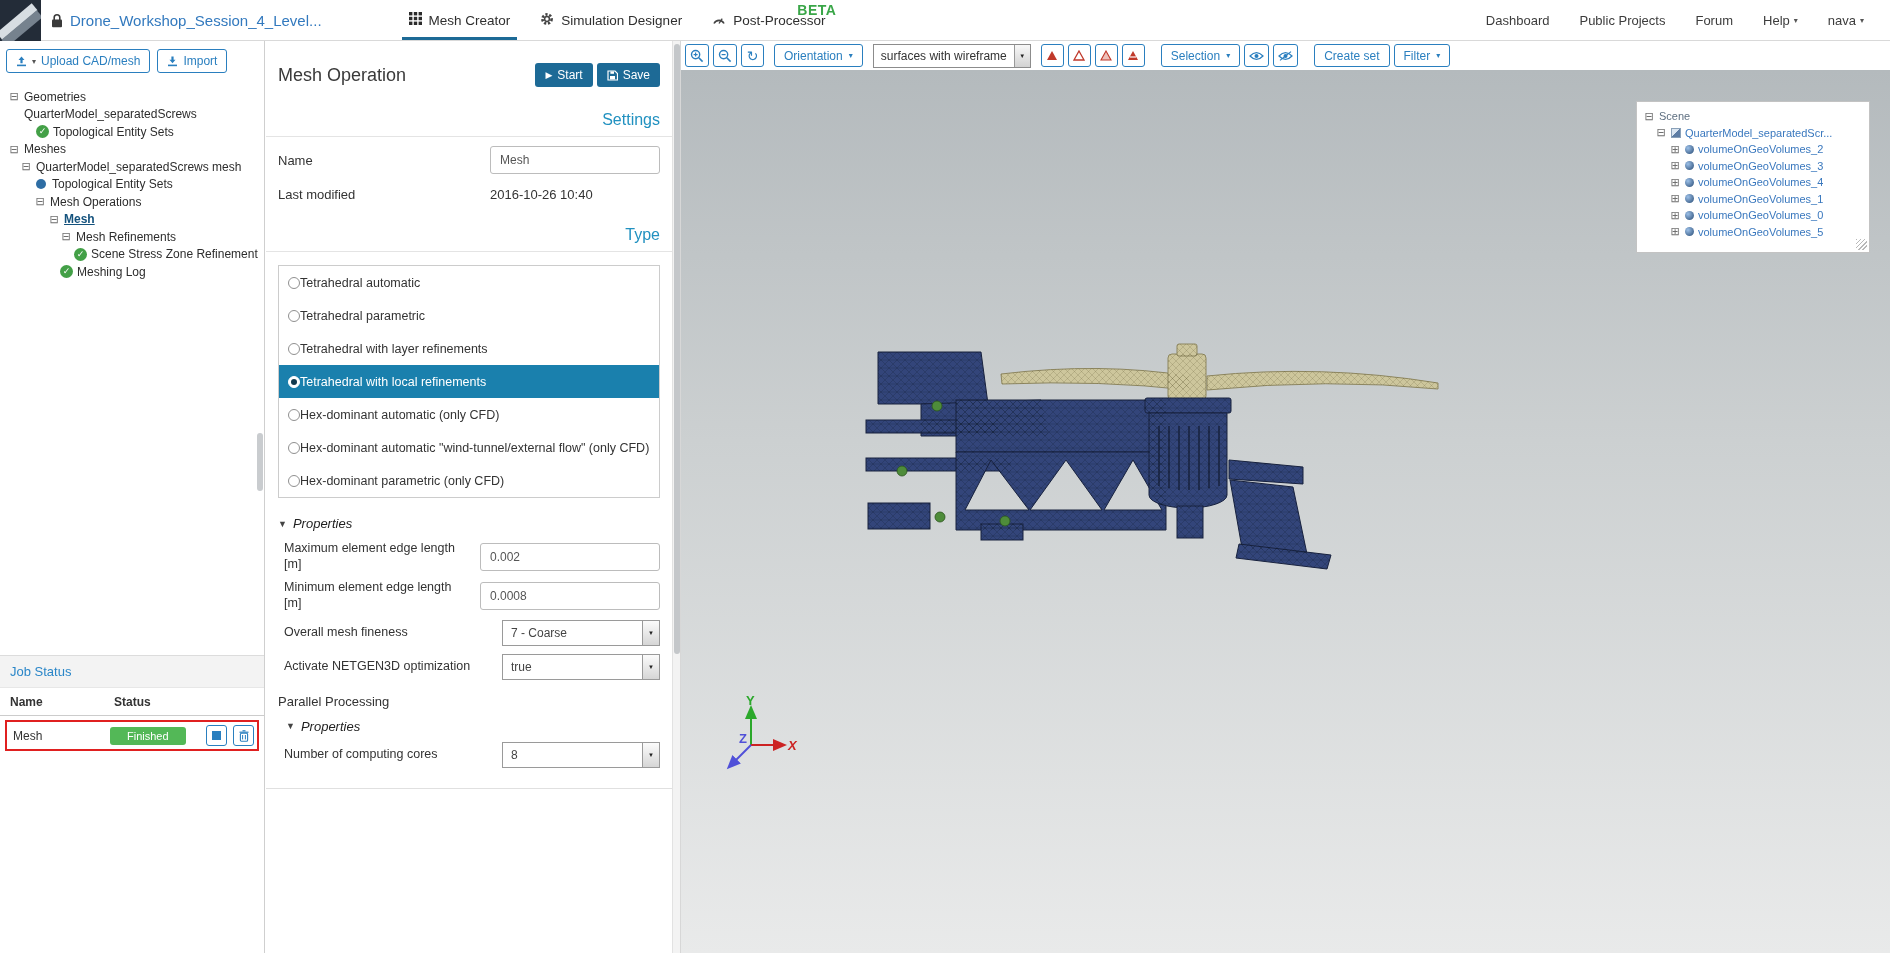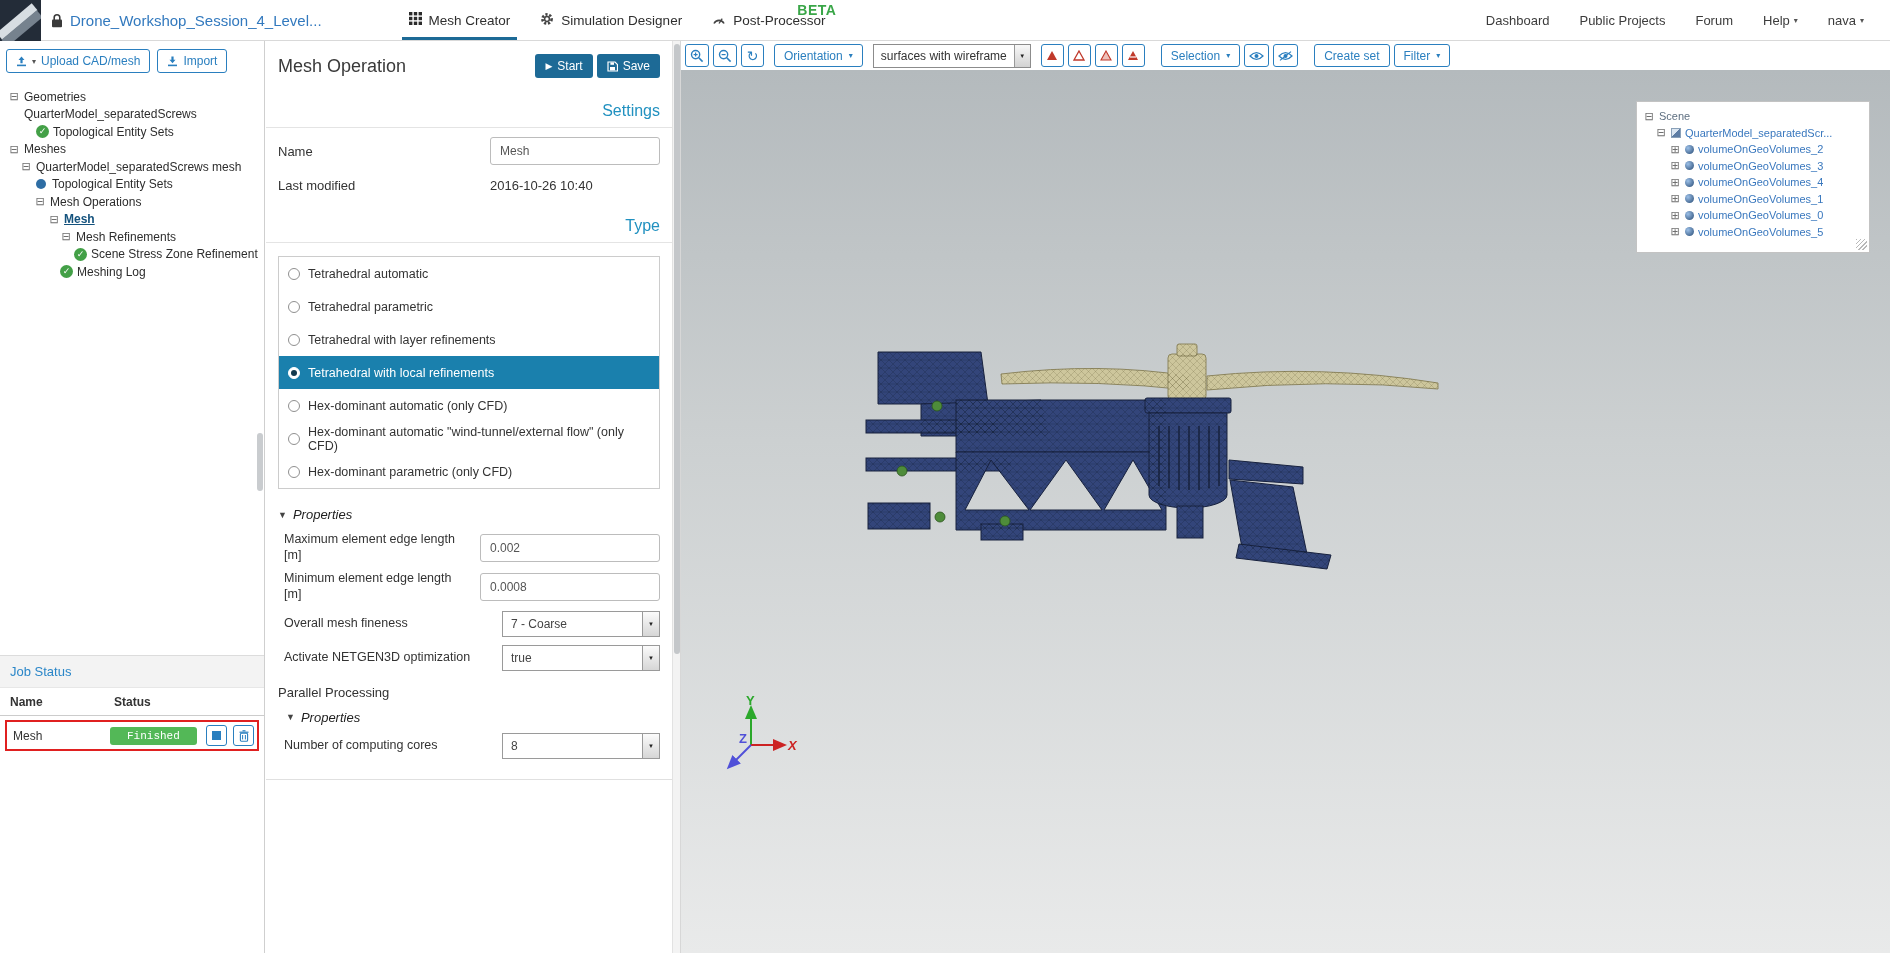--- a/index.html
+++ b/index.html
@@ -40,42 +40,42 @@
   .grip { position:absolute; right:1px; top:392px; width:6px; height:58px; background:#c9cccf; border-radius:3px; }
 
   
   .jobstatus { position:absolute; top:614px; left:0; right:0; }
   .js-head { background:#f3f3f3; border-top:1px solid #dcdcdc; border-bottom:1px solid #e7e7e7;
     padding:8px 10px; color:#2a86c8; font-size:13px; }
   .js-cols { display:flex; padding:7px 10px 6px; font-size:12px; font-weight:bold; border-bottom:1px solid #cccccc; }
   .js-cols .cn { width:104px; }
   .js-row { display:flex; align-items:center; border:2px solid #e02020; margin:4px 5px; padding:3px 3px; }
   .js-name { width:100px; font-size:12px; padding-left:3px; }
-  .badge { background:#53b857; color:#fff; border-radius:3px; font-size:11px; padding:3px 17px;font-family:Liberation Mono, monospace; }
+  .badge { background:#53b857; color:#fff; border-radius:3px; font-size:11px; padding:3px 17px; }
   .mini-btn { width:21px; height:21px; border:1px solid #2a7fbf; border-radius:3px; background:#fff;
     display:flex; align-items:center; justify-content:center; margin-left:6px; cursor:pointer; }
   .stop-sq { width:9px; height:9px; background:#2a7fbf; }
 
   
-  .panel { position:absolute; top:41px; left:266px; width:406px; bottom:0; background:#fff; overflow:hidden; }
+  .panel { position:absolute; top:50px; left:266px; width:406px; bottom:0; background:#fff; overflow:hidden; }
   .panel-header { display:flex; align-items:center; padding:13px 12px 4px; }
   .panel-title { font-size:18px; color:#3a3a3a; }
   .hdr-btns { margin-left:auto; display:flex; gap:4px; }
   .btn-primary { background:#1d6a96; color:#fff; border:none; font-size:12px; padding:5px 10px;
     border-radius:3px; display:flex; align-items:center; gap:5px; cursor:pointer; font-family:inherit; }
   .btn-primary .pico { font-size:9px; }
   .sect { color:#2191c0; font-size:16px; margin:20px 0 0; padding:0 12px 7px; border-bottom:1px solid #e4e4e4;text-align:right; }
   .frow { display:flex; align-items:center; padding:9px 12px 4px; font-size:13px; }
   .frow .flabel { flex:1; color:#333; }
   .inp { height:28px; border:1px solid #bcbcbc; border-radius:3px; padding:0 9px; font-size:12px;
     color:#555; font-family:inherit; background:#fff; }
   .inp.w170 { width:170px; } .inp.w158 { width:180px; }
   .fvalue { width:170px; font-size:13px; color:#333; }
   .radiobox { border:1px solid #ccc; margin:13px 12px 4px; }
-  .ropt { display:flex; align-items:center; gap:8px; height:33px; padding:0 9px; font-size:12.5px; color:#333; cursor:pointer; }
+  .ropt { display:flex; align-items:center; height:33px; padding:0 9px; font-size:12.5px; color:#333; cursor:pointer; }
   .radio { width:12px; height:12px; border-radius:50%; border:1px solid #909090; background:#fff; flex:0 0 12px; position:relative; }
   .ropt.selected { background:#1a80ad; color:#fff; }
   .ropt.selected .radio { border-color:#fff; }
   .ropt.selected .radio::after { content:""; position:absolute; inset:2px; border-radius:50%; background:#123a4e; }
   .props-head { font-style:italic; font-size:13px; color:#222; padding:14px 12px 6px; display:flex; align-items:center; gap:6px; }
   .props-head.inner { padding:10px 12px 4px 20px; }
   .tri-down { font-size:9px; color:#444; font-style:normal; }
   .prow { display:flex; align-items:center; padding:4px 12px 4px 18px; }
   .prow.indent { }
   .plabel { flex:1; font-size:12.5px; color:#333; line-height:1.25; padding-right:10px; }

